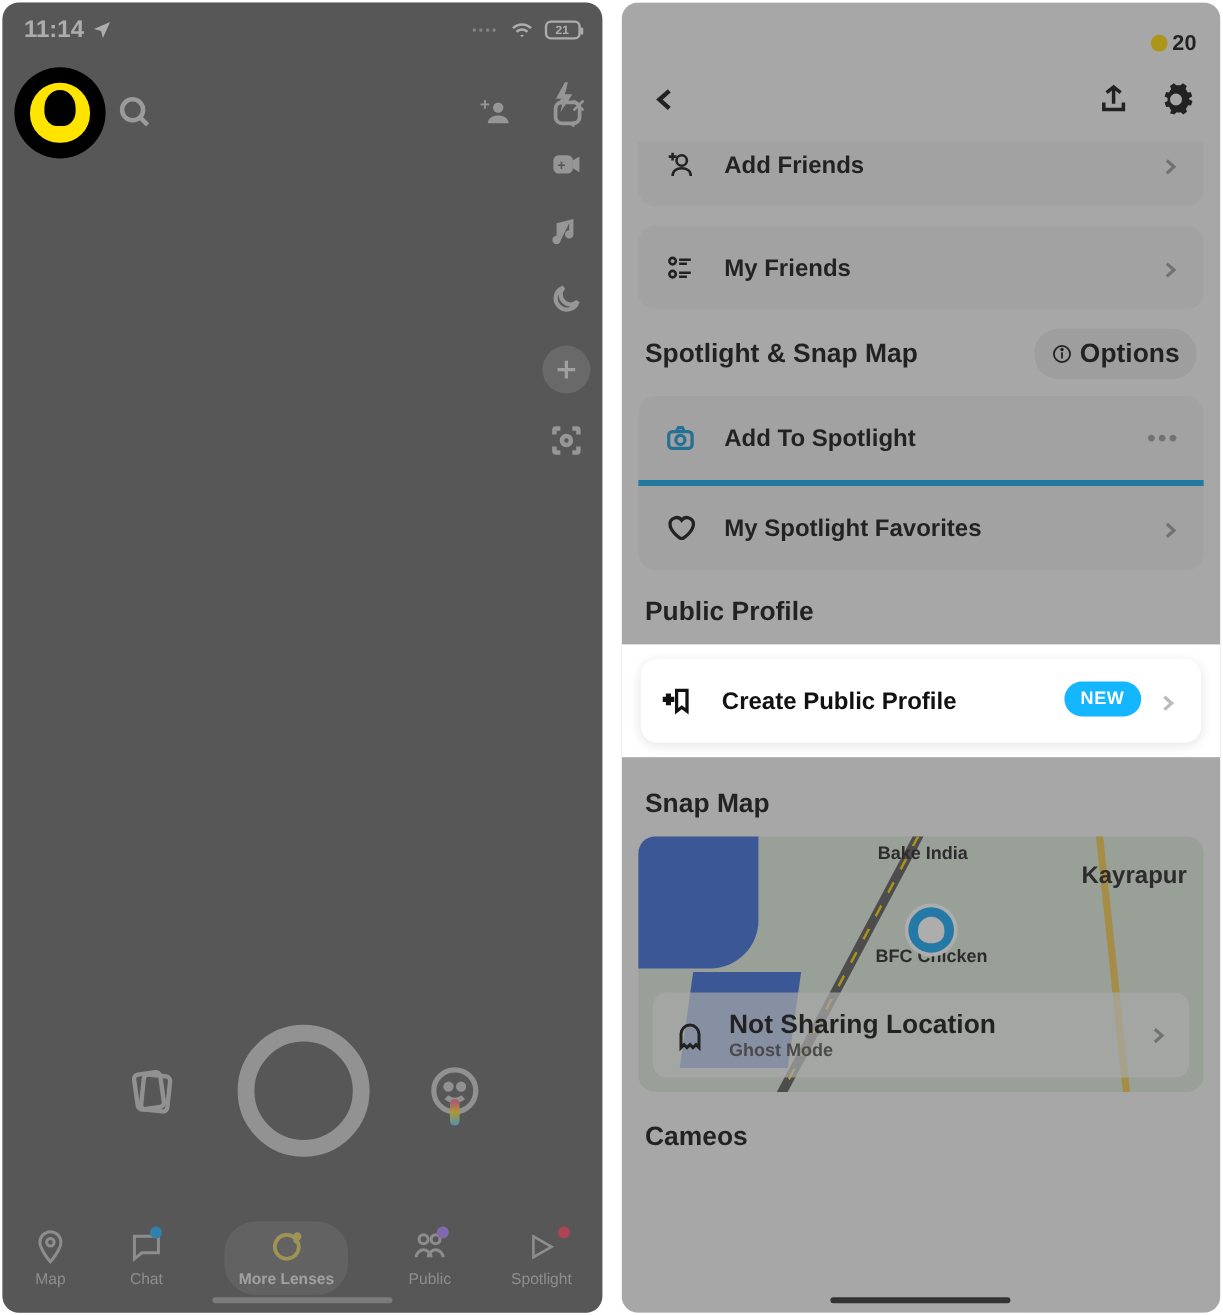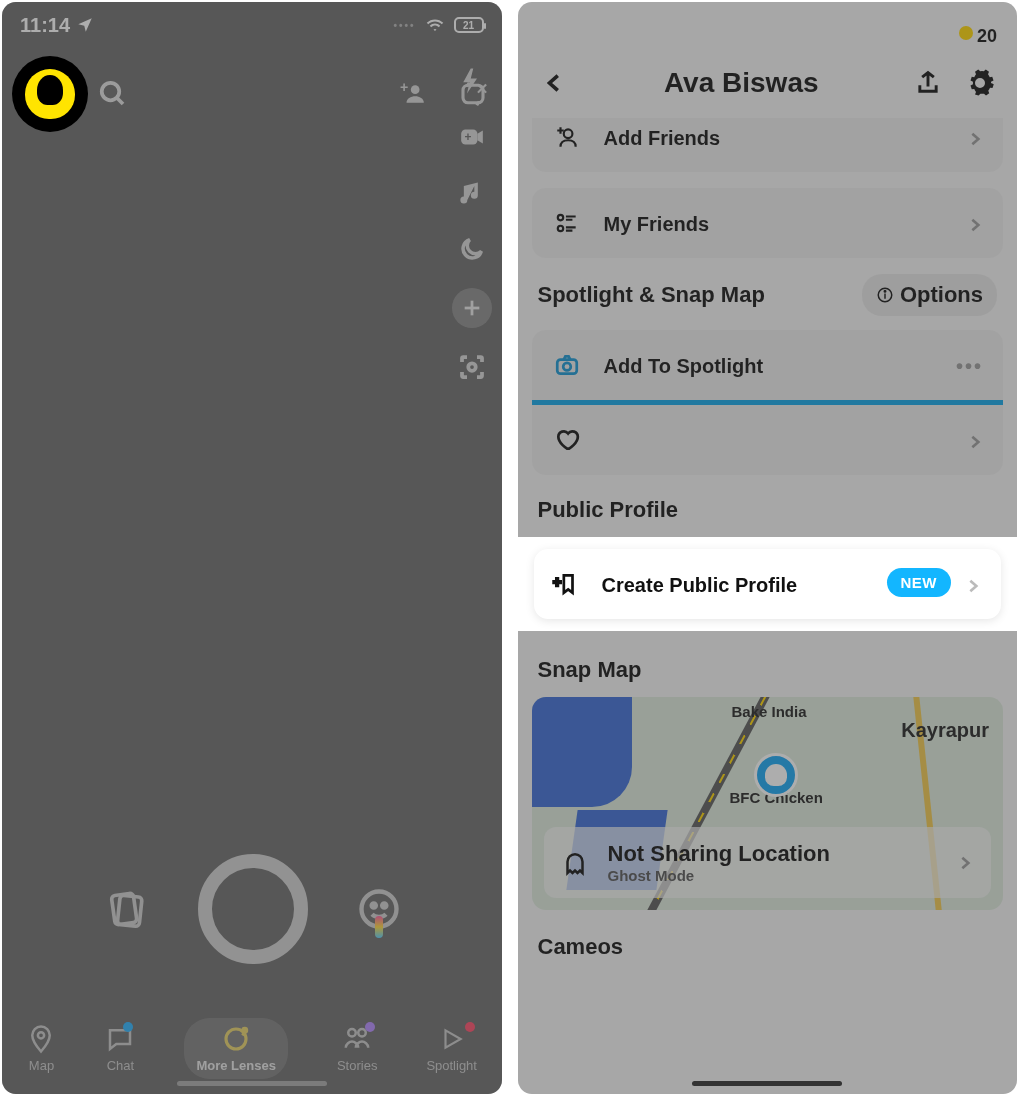--- a/index.html
+++ b/index.html
@@ -27,21 +27,21 @@
 .bottom-nav { position:absolute; bottom:0; left:0; right:0; height:92px; display:flex; justify-content:space-around; align-items:center; color:#c8c8c8; font-size:13px; }
 .bnav-item { display:flex; flex-direction:column; align-items:center; gap:4px; position:relative;}
 .bnav-active { background:rgba(255,255,255,0.14); border-radius:26px; padding:6px 12px; }
 .home-ind { position:absolute; bottom:8px; left:50%; transform:translateX(-50%); width:150px; height:5px; background:#aaa; border-radius:3px;}
 .dot-b{position:absolute; width:10px; height:10px; border-radius:50%; top:-2px; right:2px;}
 .dot-blue{background:#2ab3ff;} .dot-purple{background:#b58bff;} .dot-red{background:#ff4d6a;}
 
 
 .right { background:#f4f4f4; color:#111; display:flex; flex-direction:column;}
 .r-top { height:56px; display:flex; align-items:center; justify-content:flex-end; padding:0 20px; font-weight:700;}
-.r-coin { display:flex; align-items:flex-start; gap:4px; font-size:18px;margin-top:12px;}
+.r-coin { display:flex; align-items:center; gap:4px; font-size:18px;margin-top:12px;}
 .coin { width:14px; height:14px; border-radius:50%; background:#ffd600;}
 .r-header { display:flex; align-items:center; justify-content:space-between; padding:8px 20px 18px; }
 .r-header .title { font-size:28px; font-weight:800; }
 .hdr-ic { width:34px; height:34px; display:flex; align-items:center; justify-content:center;}
 .r-body { flex:1; overflow:hidden; position:relative;}
 .card { background:#ededed; border-radius:14px; margin:0 14px 16px; }
 .row { display:flex; align-items:flex-end; padding:22px 20px; gap:22px; font-size:20px; font-weight:700; color:#111; position:relative;}
 .row .chev { position:absolute; right:20px; color:#888;}
 .sec-hdr { display:flex; align-items:center; justify-content:space-between; padding:0 20px 14px; font-size:22px; font-weight:800;}
 .opt-pill { display:flex; align-items:center; gap:6px; background:#e6e6e6; border-radius:20px; padding:8px 14px; font-size:22px; font-weight:700;}
@@ -192,21 +192,21 @@
         </svg>
       <span style="color:#e8e8e8; font-weight:600;">More Lenses</span>
     </div>
     <div class="bnav-item">
       <div class="dot-b dot-purple"></div>
       <svg width="32" height="30" viewBox="0 0 24 24" fill="none" stroke="#c8c8c8" stroke-width="2">
           <circle cx="8" cy="7" r="3"></circle>
           <circle cx="16" cy="7" r="3"></circle>
           <path d="M3 19c0-3 3-5 5-5s5 2 5 5M11 19c0-3 3-5 5-5s5 2 5 5"></path>
         </svg>
-      <span>Stories</span>
+      <span>Public</span>
     </div>
     <div class="bnav-item">
       <div class="dot-b dot-red"></div>
       <svg width="26" height="30" viewBox="0 0 24 24" fill="none" stroke="#c8c8c8" stroke-width="2">
           <path d="M6 4l14 8-14 8V4z"></path>
         </svg>
       <span>Spotlight</span>
     </div>
   </div>
   <div class="home-ind"></div>
@@ -221,21 +221,20 @@
       <span>20</span>
     </div>
   </div>
 
   <div class="r-header">
     <div class="hdr-ic">
       <svg width="22" height="28" viewBox="0 0 24 24" fill="none" stroke="#111" stroke-width="4">
           <path d="M15 4l-9 8 9 8"></path>
         </svg>
     </div>
-    <div class="title">Ava Biswas</div>
     <div style="display:flex; gap:18px;">
       <div class="hdr-ic">
         <svg width="28" height="28" viewBox="0 0 24 24" fill="none" stroke="#111" stroke-width="2.5">
             <path d="M12 3v12M7 7l5-4 5 4M5 14v5h14v-5"></path>
           </svg>
       </div>
       <div class="hdr-ic">
         <svg width="30" height="30" viewBox="0 0 24 24" fill="#111">
             <path d="M12 8a4 4 0 100 8 4 4 0 000-8zm9 4l2 1-1 3-2-0.3a8 8 0 01-1.4 2.4l0.8 2-2.6 1.8-1.6-1.4a8 8 0 01-2.8 0l-1.6 1.4L8 21.1l0.8-2A8 8 0 017.4 16.7L5.4 17l-1-3 2-1a8 8 0 010-2l-2-1 1-3 2 0.3A8 8 0 018.8 4.9L8 2.9 10.6 1.1l1.6 1.4a8 8 0 012.8 0l1.6-1.4L19.2 2.9l-0.8 2a8 8 0 011.4 2.4l2-0.3 1 3-2 1a8 8 0 010 2z"></path>
           </svg>
@@ -295,20 +294,21 @@
             <circle cx="12" cy="13.5" r="3.5"></circle>
             <path d="M9 7l1.5-3h3L15 7"></path>
           </svg>
         <span>Add To Spotlight</span>
         <span class="chev" style="color:#999; letter-spacing:2px; font-weight:900;">•••</span>
       </div>
       <div class="row">
         <svg width="30" height="26" viewBox="0 0 24 24" fill="none" stroke="#111" stroke-width="2.5">
             <path d="M12 20s-8-5-8-11a5 5 0 019-3 5 5 0 019 3c0 6-8 11-8 11z"></path>
           </svg>
+        <span>My Spotlight Favorites</span>
         <svg class="chev" width="16" height="22" viewBox="0 0 24 24" fill="none" stroke="#999" stroke-width="4">
             <path d="M8 4l9 8-9 8"></path>
           </svg>
       </div>
     </div>
 
     <div class="sec-title">Public Profile</div>
 
     <div class="highlight-wrap">
       <div class="highlight-card">

